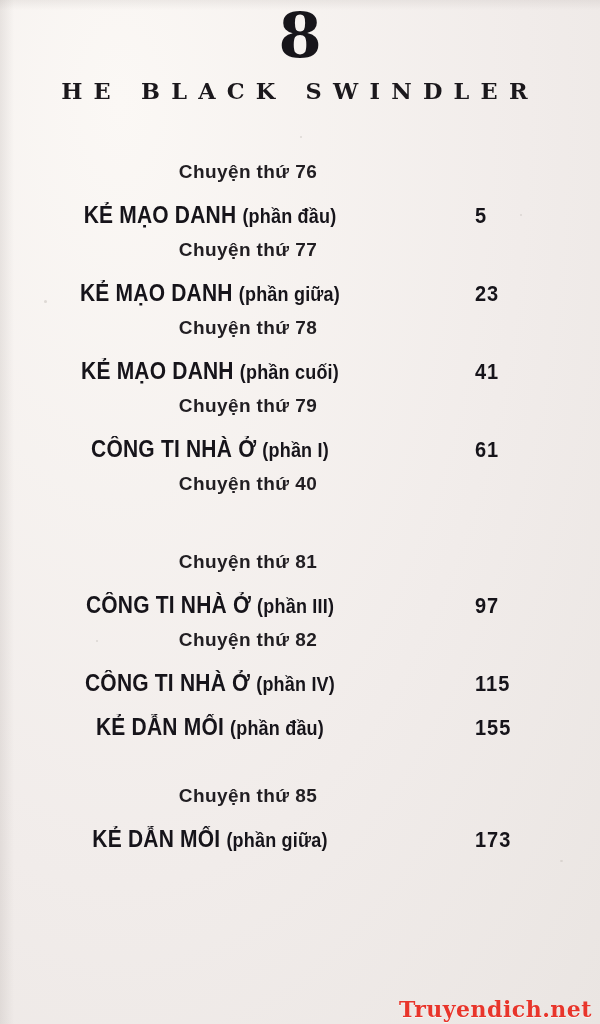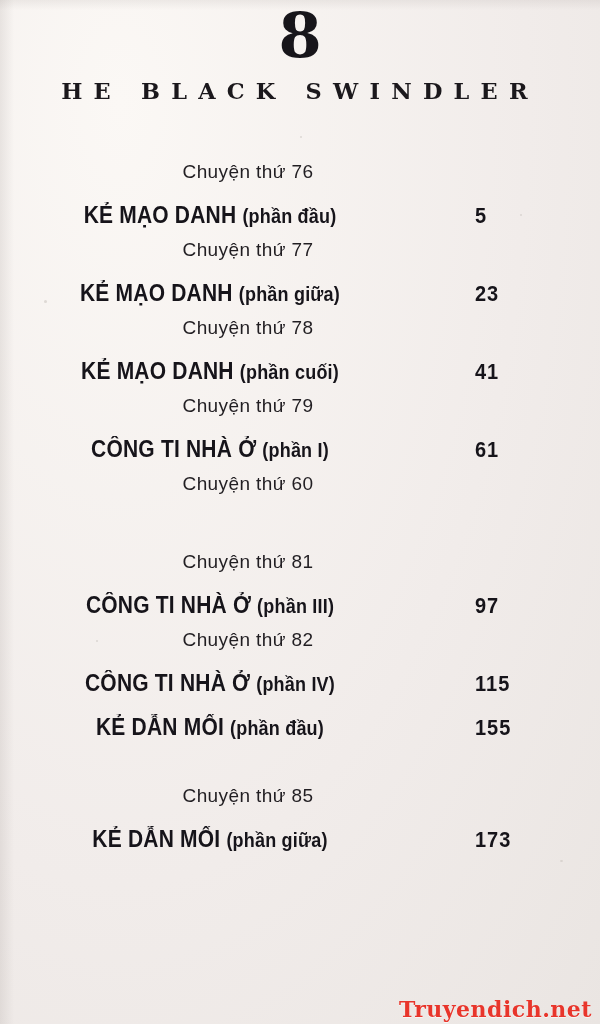--- a/index.html
+++ b/index.html
@@ -58,21 +58,21 @@
   }
   .entry {
     position: relative;
     height: 78px;
   }
   .story-line {
     text-align: center;
     padding-right: 104px;
     font-family: "Liberation Sans", sans-serif;
     font-size: 19px;
-    font-weight: 400;
+    font-weight: 700;
     color: #211e22;
     letter-spacing: 0.4px;
     height: 34px;
     line-height: 34px;
   }
   .title-row {
     display: flex;
     align-items: flex-end;
     height: 40px;
   }
@@ -194,21 +194,21 @@
       <div class="title-row">
         <div class="chapter-title">
           <span>CÔNG TI NHÀ Ở</span>
           <span class="part">(phần I)</span>
         </div>
         <div class="page-num">61</div>
       </div>
     </div>
 
     <div class="entry">
-      <div class="story-line">Chuyện thứ 60</div>
+      <div class="story-line">Chuyện thứ 40</div>
     </div>
 
     <div class="entry">
       <div class="story-line">Chuyện thứ 81</div>
       <div class="title-row">
         <div class="chapter-title">
           <span>CÔNG TI NHÀ Ở</span>
           <span class="part">(phần III)</span>
         </div>
         <div class="page-num">97</div>

